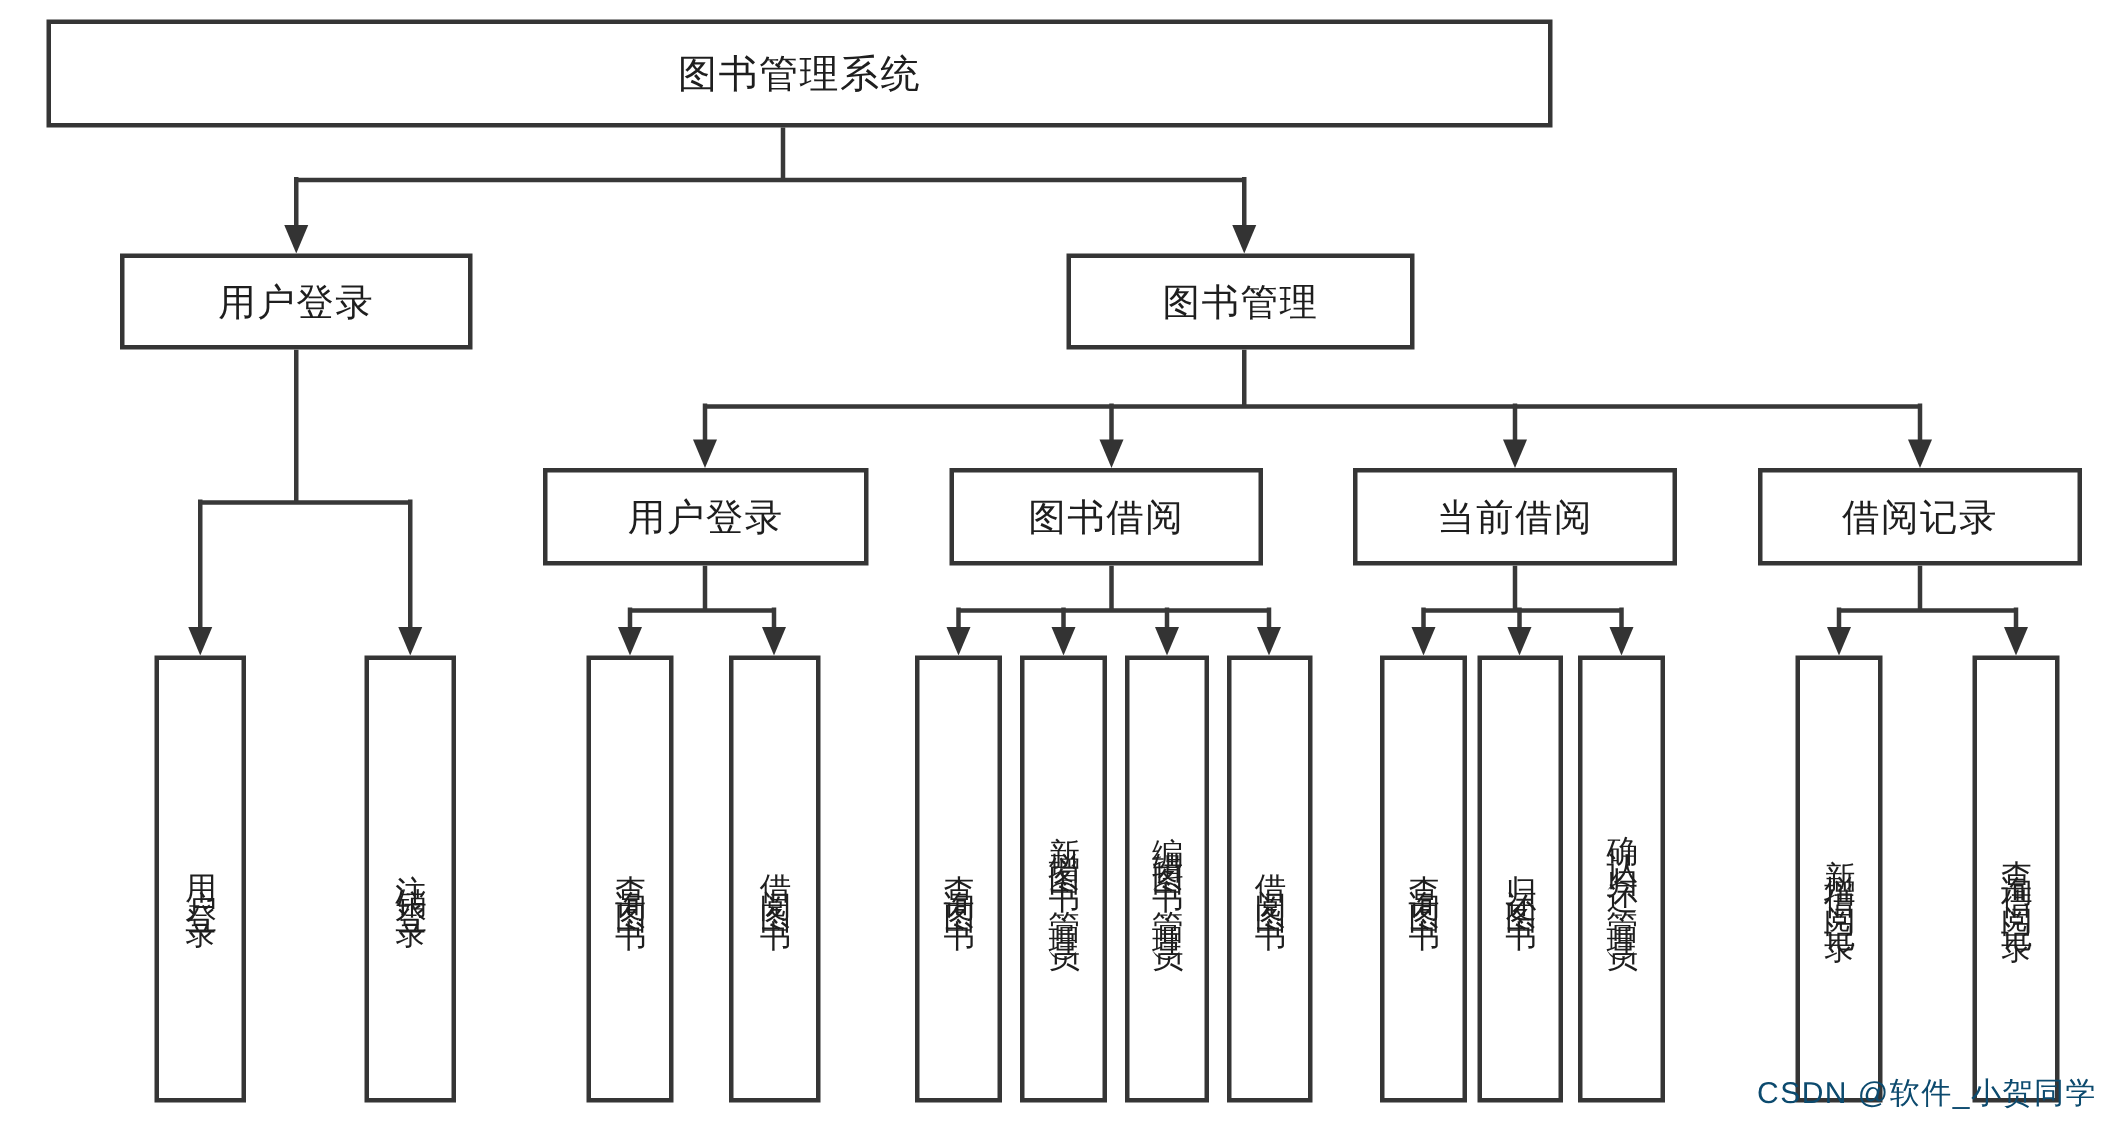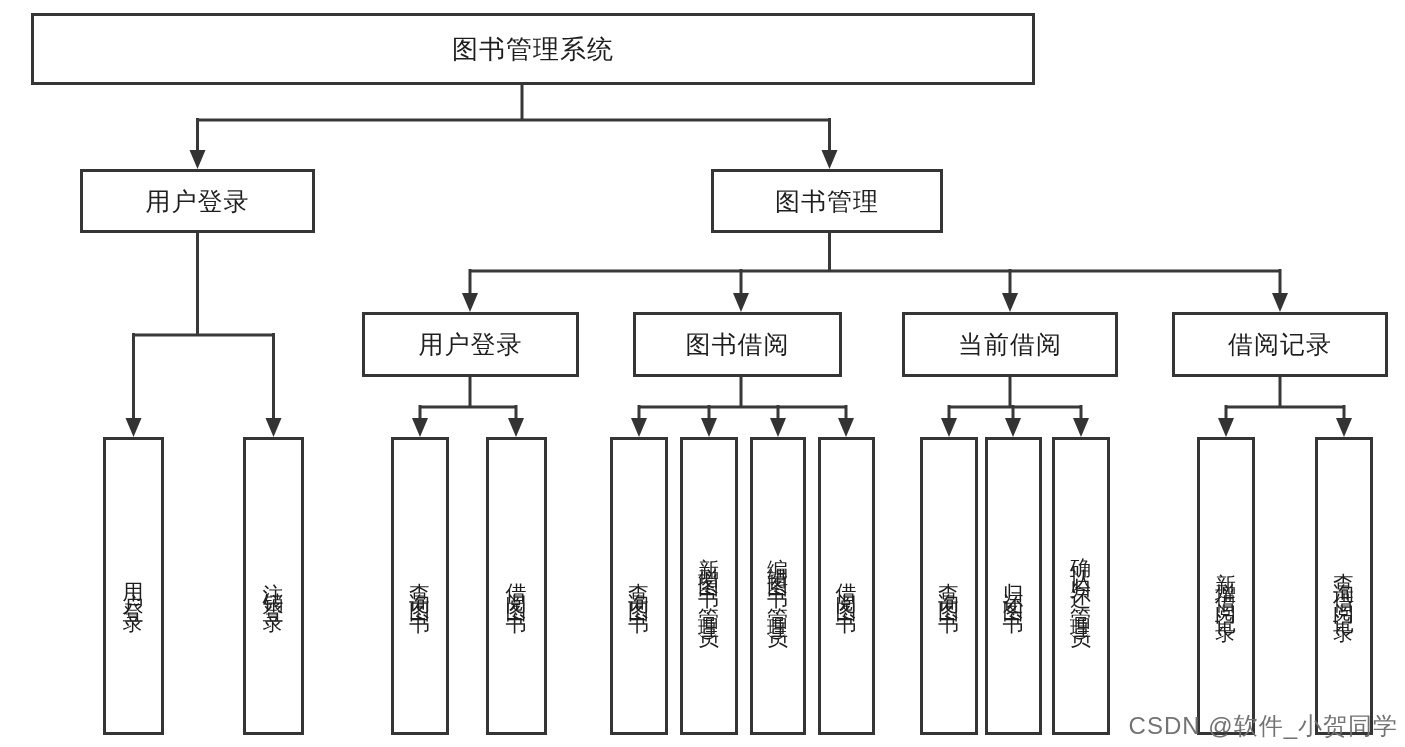--- a/index.html
+++ b/index.html
@@ -32,22 +32,22 @@
     writing-mode:vertical-rl;
     text-orientation:mixed;
     font-size:21px;
     color:#1e1e1e;
     letter-spacing:10px;
     line-height:1;
   }
   .watermark{
     position:absolute;
     right:7px;bottom:5px;
-    font-size:24px;
-    color:#737373;
+    font-size:20px;
+    color:#0c4a6e;
     letter-spacing:1px;
     z-index:3;
     white-space:nowrap;
   }
 </style>
 </head>
 <body>
 
 <div class="canvas">
 

